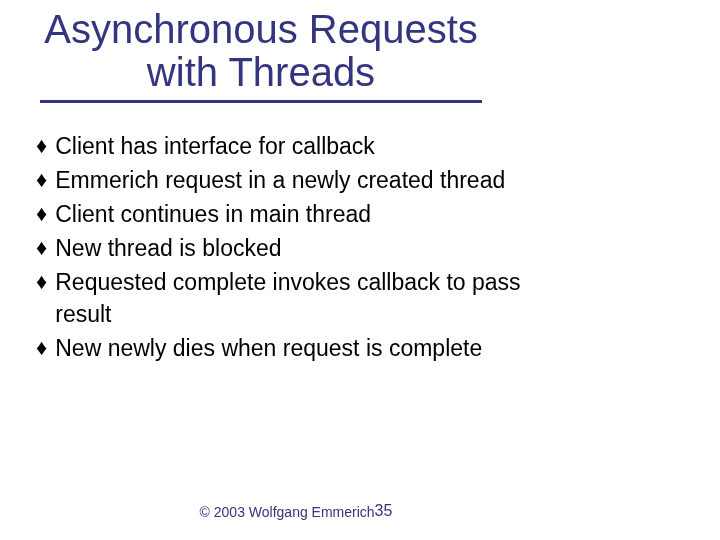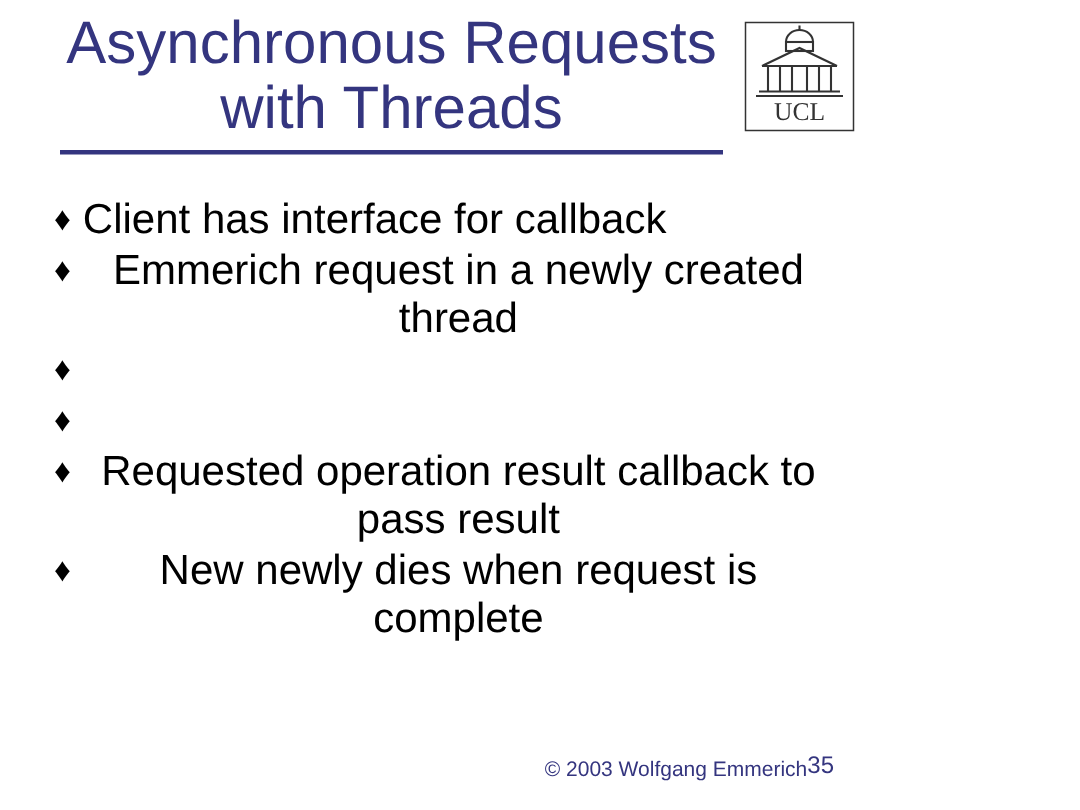--- a/index.html
+++ b/index.html
@@ -57,32 +57,31 @@
   }
   .bullet .dia {
     flex: 0 0 auto;
     font-size: 22px;
     line-height: 32px;
     color: #000;
     margin-right: 8px;
     font-family: "Segoe UI Symbol", "Arial", sans-serif;
   }
   .bullet .txt {
-    font-size: 28px;
+    font-size: 23px;
     line-height: 32px;
     color: #000;
-    text-align: center;
   }
   .footer {
     position: absolute;
     bottom: 20px;
     left: 36px;
     right: 36px;
     display: flex;
-    justify-content: flex-end;
+    justify-content: center;
     align-items: flex-end;
   }
   .copyright {
     font-size: 14px;
     color: #34357f;
   }
   .pagenum {
     font-size: 16px;
     color: #34357f;
   }
@@ -90,70 +89,41 @@
 </head>
 <body>
 
 <div class="slide">
 
   <div class="title-block">
     <div class="title">Asynchronous Requests with Threads</div>
     <hr class="title-rule">
   </div>
 
-  <div class="logo">
-    <svg viewBox="0 0 74 74" width="74" height="74">
-
-      <rect x="1" y="1" width="72" height="72" fill="#fff" stroke="#333" stroke-width="1"></rect>
-
-      <g stroke="#333" stroke-width="1.4" fill="none">
-
-        <line x1="8" y1="50" x2="66" y2="50"></line>
-        <line x1="10" y1="47" x2="64" y2="47"></line>
-
-        <line x1="16" y1="47" x2="16" y2="30"></line>
-        <line x1="24" y1="47" x2="24" y2="30"></line>
-        <line x1="32" y1="47" x2="32" y2="30"></line>
-        <line x1="42" y1="47" x2="42" y2="30"></line>
-        <line x1="50" y1="47" x2="50" y2="30"></line>
-        <line x1="58" y1="47" x2="58" y2="30"></line>
-
-        <line x1="12" y1="30" x2="62" y2="30"></line>
-
-        <polyline points="12,30 37,18 62,30"></polyline>
-
-        <rect x="28" y="14" width="18" height="6"></rect>
-
-        <path d="M28 14 A9 8 0 0 1 46 14"></path>
-
-        <line x1="37" y1="6" x2="37" y2="3"></line>
-      </g>
-
-      <text x="37" y="66" text-anchor="middle" font-family="Georgia, 'Times New Roman', serif" font-size="17" fill="#333">UCL</text>
-    </svg>
-  </div>
 
   <div class="bullets">
     <div class="bullet">
       <span class="dia">♦</span>
       <span class="txt">Client has interface for callback</span>
     </div>
     <div class="bullet">
       <span class="dia">♦</span>
       <span class="txt">Emmerich request in a newly created thread</span>
     </div>
     <div class="bullet">
       <span class="dia">♦</span>
+      <span class="txt">Client continues in main thread</span>
     </div>
     <div class="bullet">
       <span class="dia">♦</span>
+      <span class="txt">New thread is blocked</span>
     </div>
     <div class="bullet">
       <span class="dia">♦</span>
-      <span class="txt">Requested operation result callback to pass result</span>
+      <span class="txt">Requested complete invokes callback to pass result</span>
     </div>
     <div class="bullet">
       <span class="dia">♦</span>
       <span class="txt">New newly dies when request is complete</span>
     </div>
   </div>
 
   <div class="footer">
     <span class="copyright">© 2003 Wolfgang Emmerich</span>
     <span class="pagenum">35</span>

